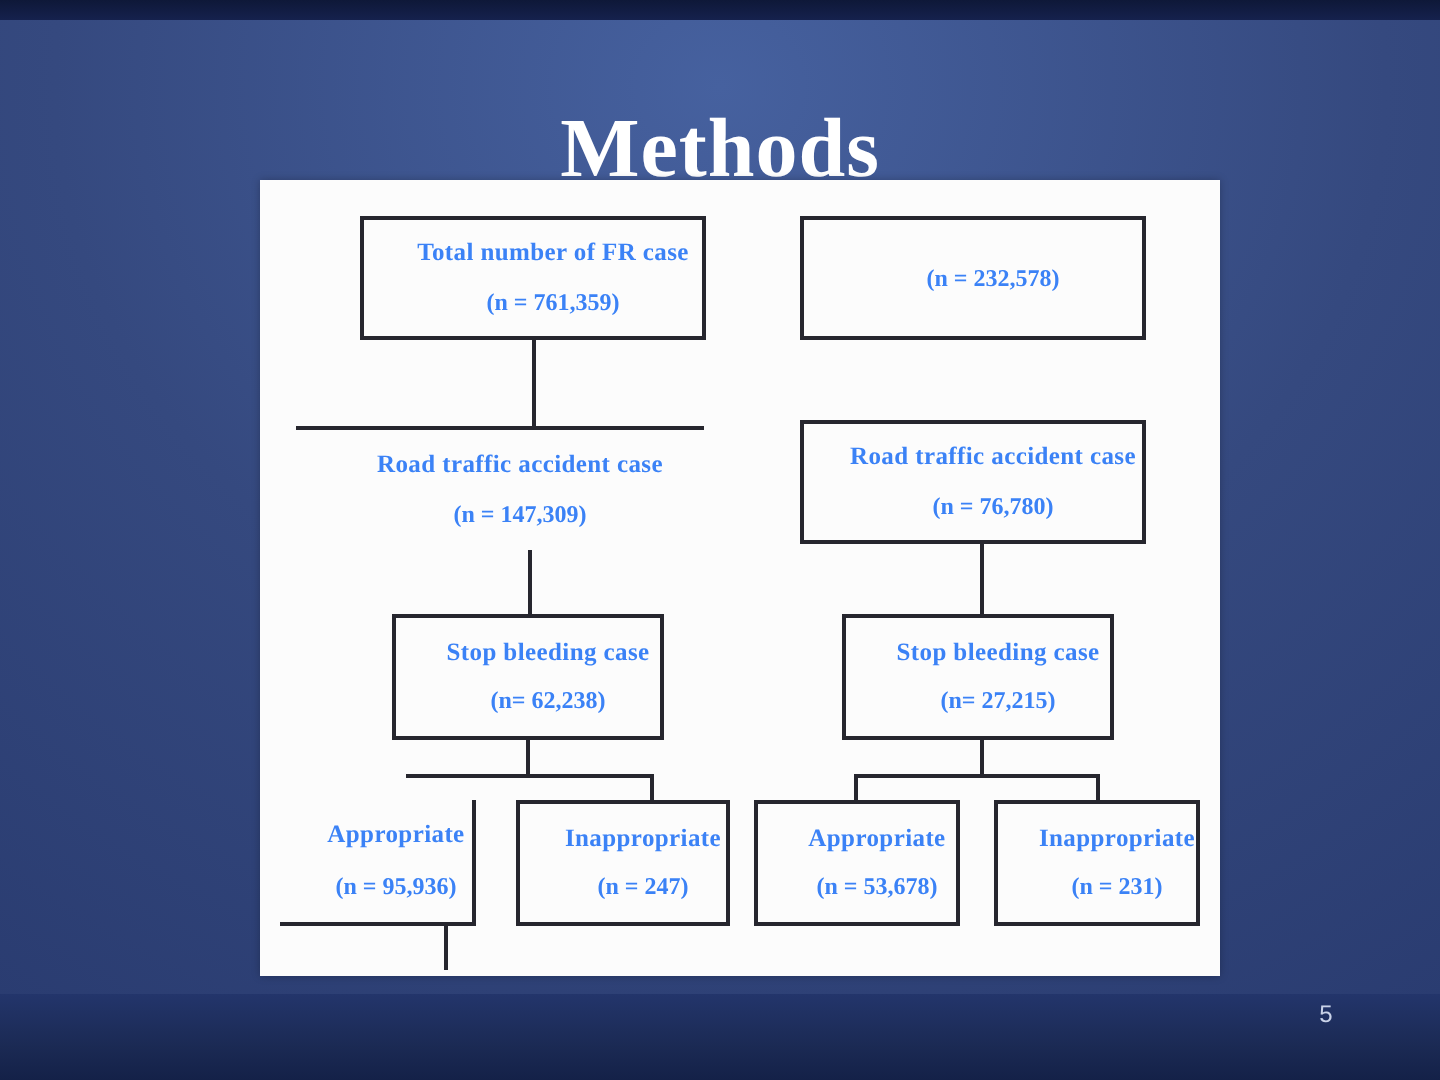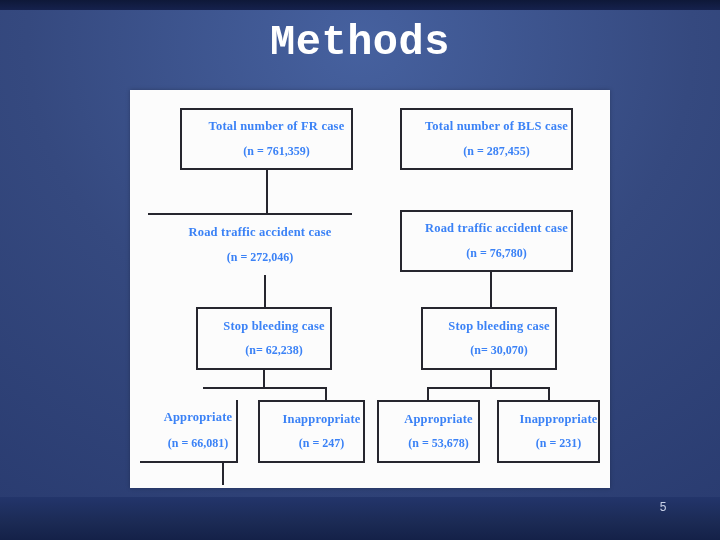--- a/index.html
+++ b/index.html
@@ -10,23 +10,23 @@
   }
   .top-bar{
     position:absolute;left:0;top:0;width:720px;height:10px;
     background:linear-gradient(180deg,#0e1838 0%,#15214d 100%);
   }
   .bottom-bar{
     position:absolute;left:0;bottom:0;width:720px;height:43px;
     background:linear-gradient(180deg,#23356b 0%,#1b2a54 60%,#142148 100%);
   }
   .title{
-    position:absolute;left:0;top:20px;width:720px;margin:0;
+    position:absolute;left:0;top:52px;width:720px;margin:0;
     text-align:center;color:#ffffff;font-size:42px;line-height:1.1;
-    font-weight:600;letter-spacing:0.5px;font-family:Liberation Mono, monospace;
+    font-weight:600;letter-spacing:0.5px;font-family:Liberation Serif, serif;
   }
   .page-number{
     position:absolute;left:648px;top:500px;width:30px;
     color:#c9d2e8;font-size:12px;text-align:center;
   }
   .panel{
     position:absolute;left:130px;top:90px;width:480px;height:398px;
     background:#fcfcfc;box-shadow:0 0 4px rgba(0,0,0,0.25);
   }
   
@@ -72,61 +72,60 @@
   <h1 class="title">Methods</h1>
 
   <div class="panel">
 
     <div class="box b-fr-total">
       <div class="bl">Total number of FR case</div>
       <div class="bn">(n = 761,359)</div>
     </div>
 
     <div class="box b-bls-total">
-      <div class="bl">Total number of BLS case</div>
-      <div class="bn">(n = 287,455)</div>
+      <div class="bn">(n = 232,578)</div>
     </div>
 
     <div class="vline c-fr-1"></div>
 
     <div class="box b-fr-road">
       <div class="bl">Road traffic accident case</div>
-      <div class="bn">(n = 272,046)</div>
+      <div class="bn">(n = 147,309)</div>
     </div>
 
     <div class="box b-bls-road">
       <div class="bl">Road traffic accident case</div>
       <div class="bn">(n = 76,780)</div>
     </div>
 
     <div class="vline c-fr-2"></div>
     <div class="vline c-bls-2"></div>
 
     <div class="box b-fr-stop">
       <div class="bl">Stop bleeding case</div>
       <div class="bn">(n= 62,238)</div>
     </div>
 
     <div class="box b-bls-stop">
       <div class="bl">Stop bleeding case</div>
-      <div class="bn">(n= 30,070)</div>
+      <div class="bn">(n= 27,215)</div>
     </div>
 
     <div class="vline c-fr-3"></div>
     <div class="hline t-fr"></div>
     <div class="vline d-fr-r"></div>
 
     <div class="vline c-bls-3"></div>
     <div class="hline t-bls"></div>
     <div class="vline d-bls-l"></div>
     <div class="vline d-bls-r"></div>
 
     <div class="box b-fr-app">
       <div class="bl">Appropriate</div>
-      <div class="bn">(n = 66,081)</div>
+      <div class="bn">(n = 95,936)</div>
     </div>
 
     <div class="box b-fr-inapp">
       <div class="bl">Inappropriate</div>
       <div class="bn">(n = 247)</div>
     </div>
 
     <div class="box b-bls-app">
       <div class="bl">Appropriate</div>
       <div class="bn">(n = 53,678)</div>

